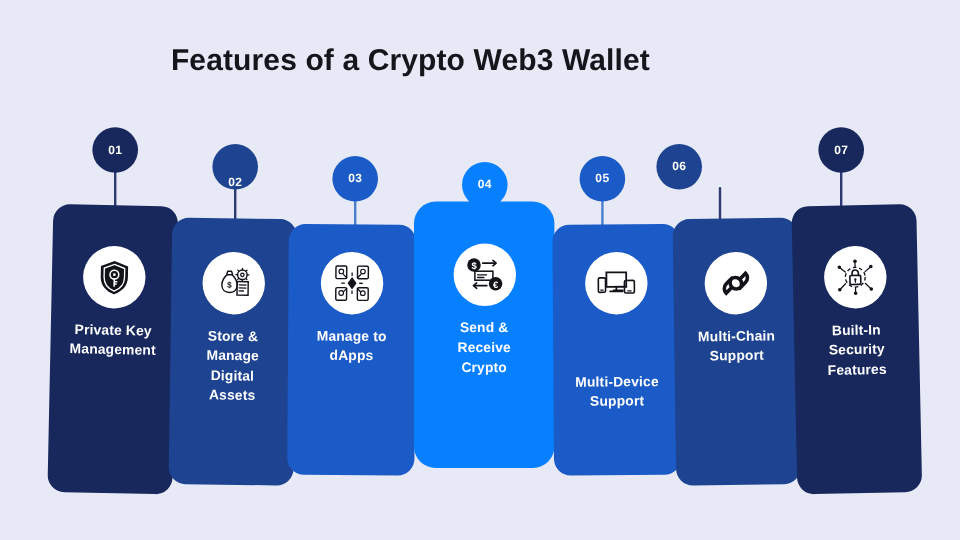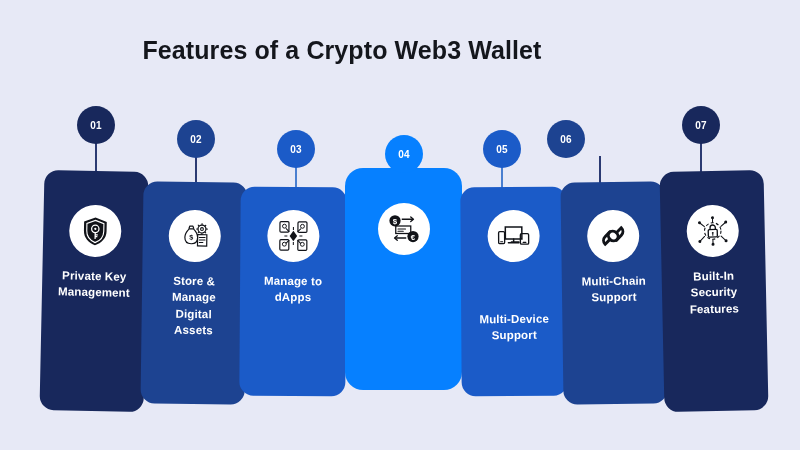--- a/index.html
+++ b/index.html
@@ -121,21 +121,21 @@
             <path d="M24 26.2 V34.5 M24 29.4 H27 M24 32 H26.4" stroke="#ffffff" stroke-width="1.8" fill="none" stroke-linecap="round"></path>
           </svg>
         </div>
         <div class="card-label">Private Key
 Management</div>
       </div>
     </div>
   </div>
 
   <div class="card-group">
-    <div class="badge" style="left:177px; top:120px; background:#1d4391;">
+    <div class="badge" style="left:177px; top:120px; background:#1d4391;align-items:flex-end;">
       <span>02</span>
     </div>
     <div class="connector" style="left:195px; top:156px; height:46px;"></div>
     <div class="card" style="left:142px; top:182px; width:104px; height:222px; background:#1d4391; transform: rotate(0.8deg);">
       <div class="card-inner" style="top:28px;">
         <div class="icon-circle">
           <svg width="34" height="34" viewBox="0 0 48 48">
             <path d="M16 14 C13 17 10 21 10 26 C10 32 14 35 19 35 C24 35 28 32 28 26 C28 21 25 17 22 14 Z" fill="none" stroke="#111318" stroke-width="1.7"></path>
             <path d="M15.5 13.8 L16.8 10 H21.2 L22.5 13.8" fill="none" stroke="#111318" stroke-width="1.7" stroke-linejoin="round"></path>
             <text x="19" y="29.5" font-family="Liberation Sans, sans-serif" font-size="10" font-weight="700" text-anchor="middle" fill="#111318">$</text>
@@ -195,20 +195,23 @@
             <circle cx="36" cy="34" r="7.5" fill="#111318"></circle>
             <text x="36" y="38.3" font-family="Liberation Sans, sans-serif" font-size="10.5" font-weight="700" text-anchor="middle" fill="#ffffff">€</text>
             <path d="M21 11 H36" stroke="#111318" stroke-width="1.8" fill="none"></path>
             <path d="M33 8 L36.6 11 L33 14" fill="none" stroke="#111318" stroke-width="1.8" stroke-linecap="round" stroke-linejoin="round"></path>
             <path d="M27 36 H12" stroke="#111318" stroke-width="1.8" fill="none"></path>
             <path d="M15 33 L11.4 36 L15 39" fill="none" stroke="#111318" stroke-width="1.8" stroke-linecap="round" stroke-linejoin="round"></path>
             <rect x="13" y="20" width="20" height="10" fill="none" stroke="#111318" stroke-width="1.7"></rect>
             <path d="M16 24 H26 M16 27 H23" stroke="#111318" stroke-width="1.5" stroke-linecap="round"></path>
           </svg>
         </div>
+        <div class="card-label">Send &amp;
+Receive
+Crypto</div>
       </div>
     </div>
   </div>
 
   <div class="card-group">
     <div class="badge" style="left:483px; top:130px; background:#1b5bc8;">
       <span>05</span>
     </div>
     <div class="connector" style="left:501px; top:166px; height:42px; background:#4a7fd0;"></div>
     <div class="card" style="left:461px; top:187px; width:106px; height:209px; background:#1b5bc8; transform: rotate(-0.4deg);">

